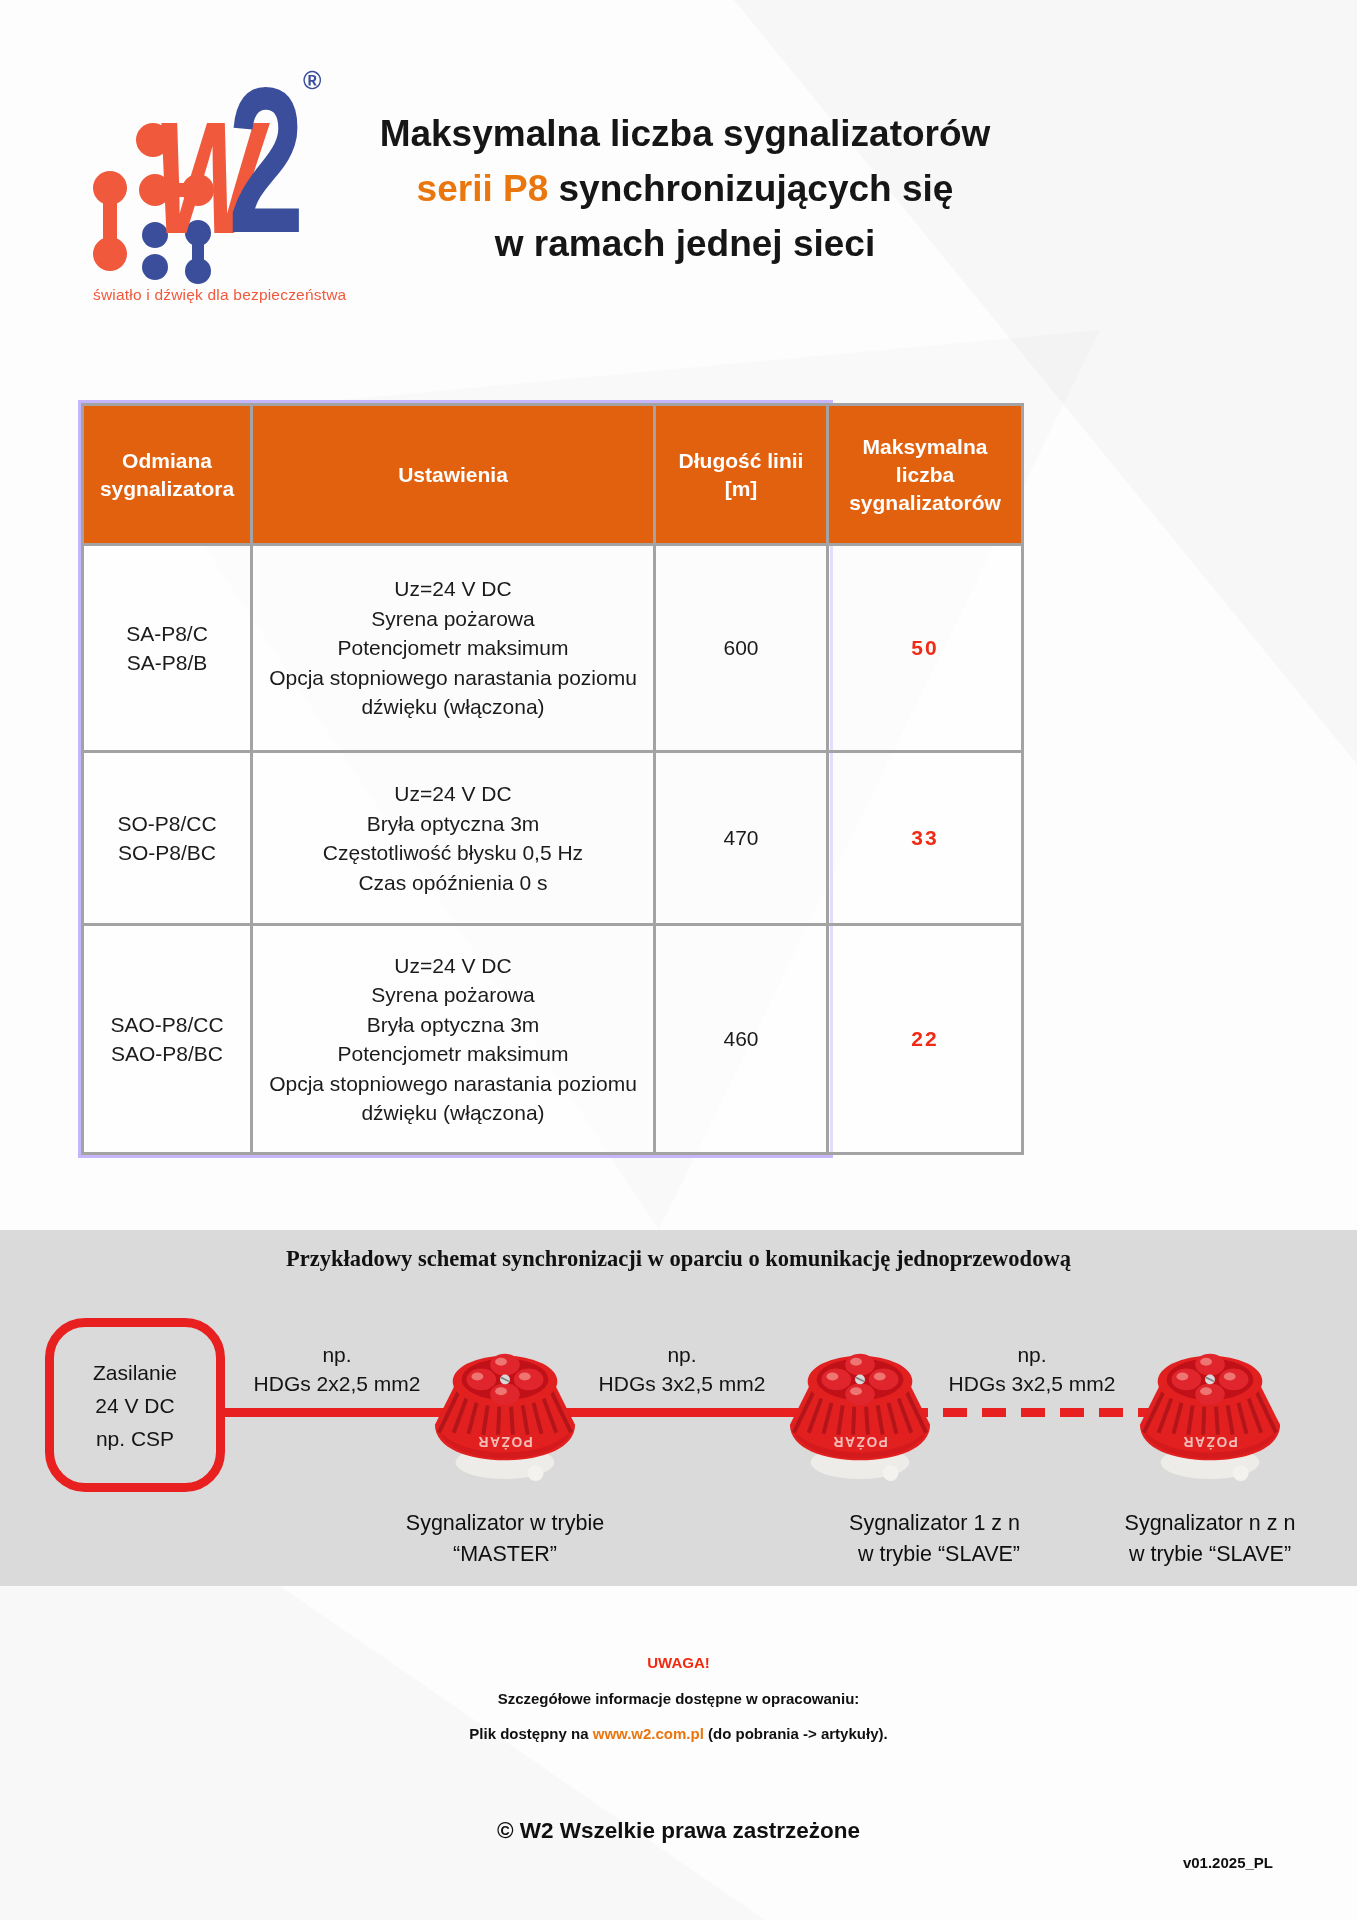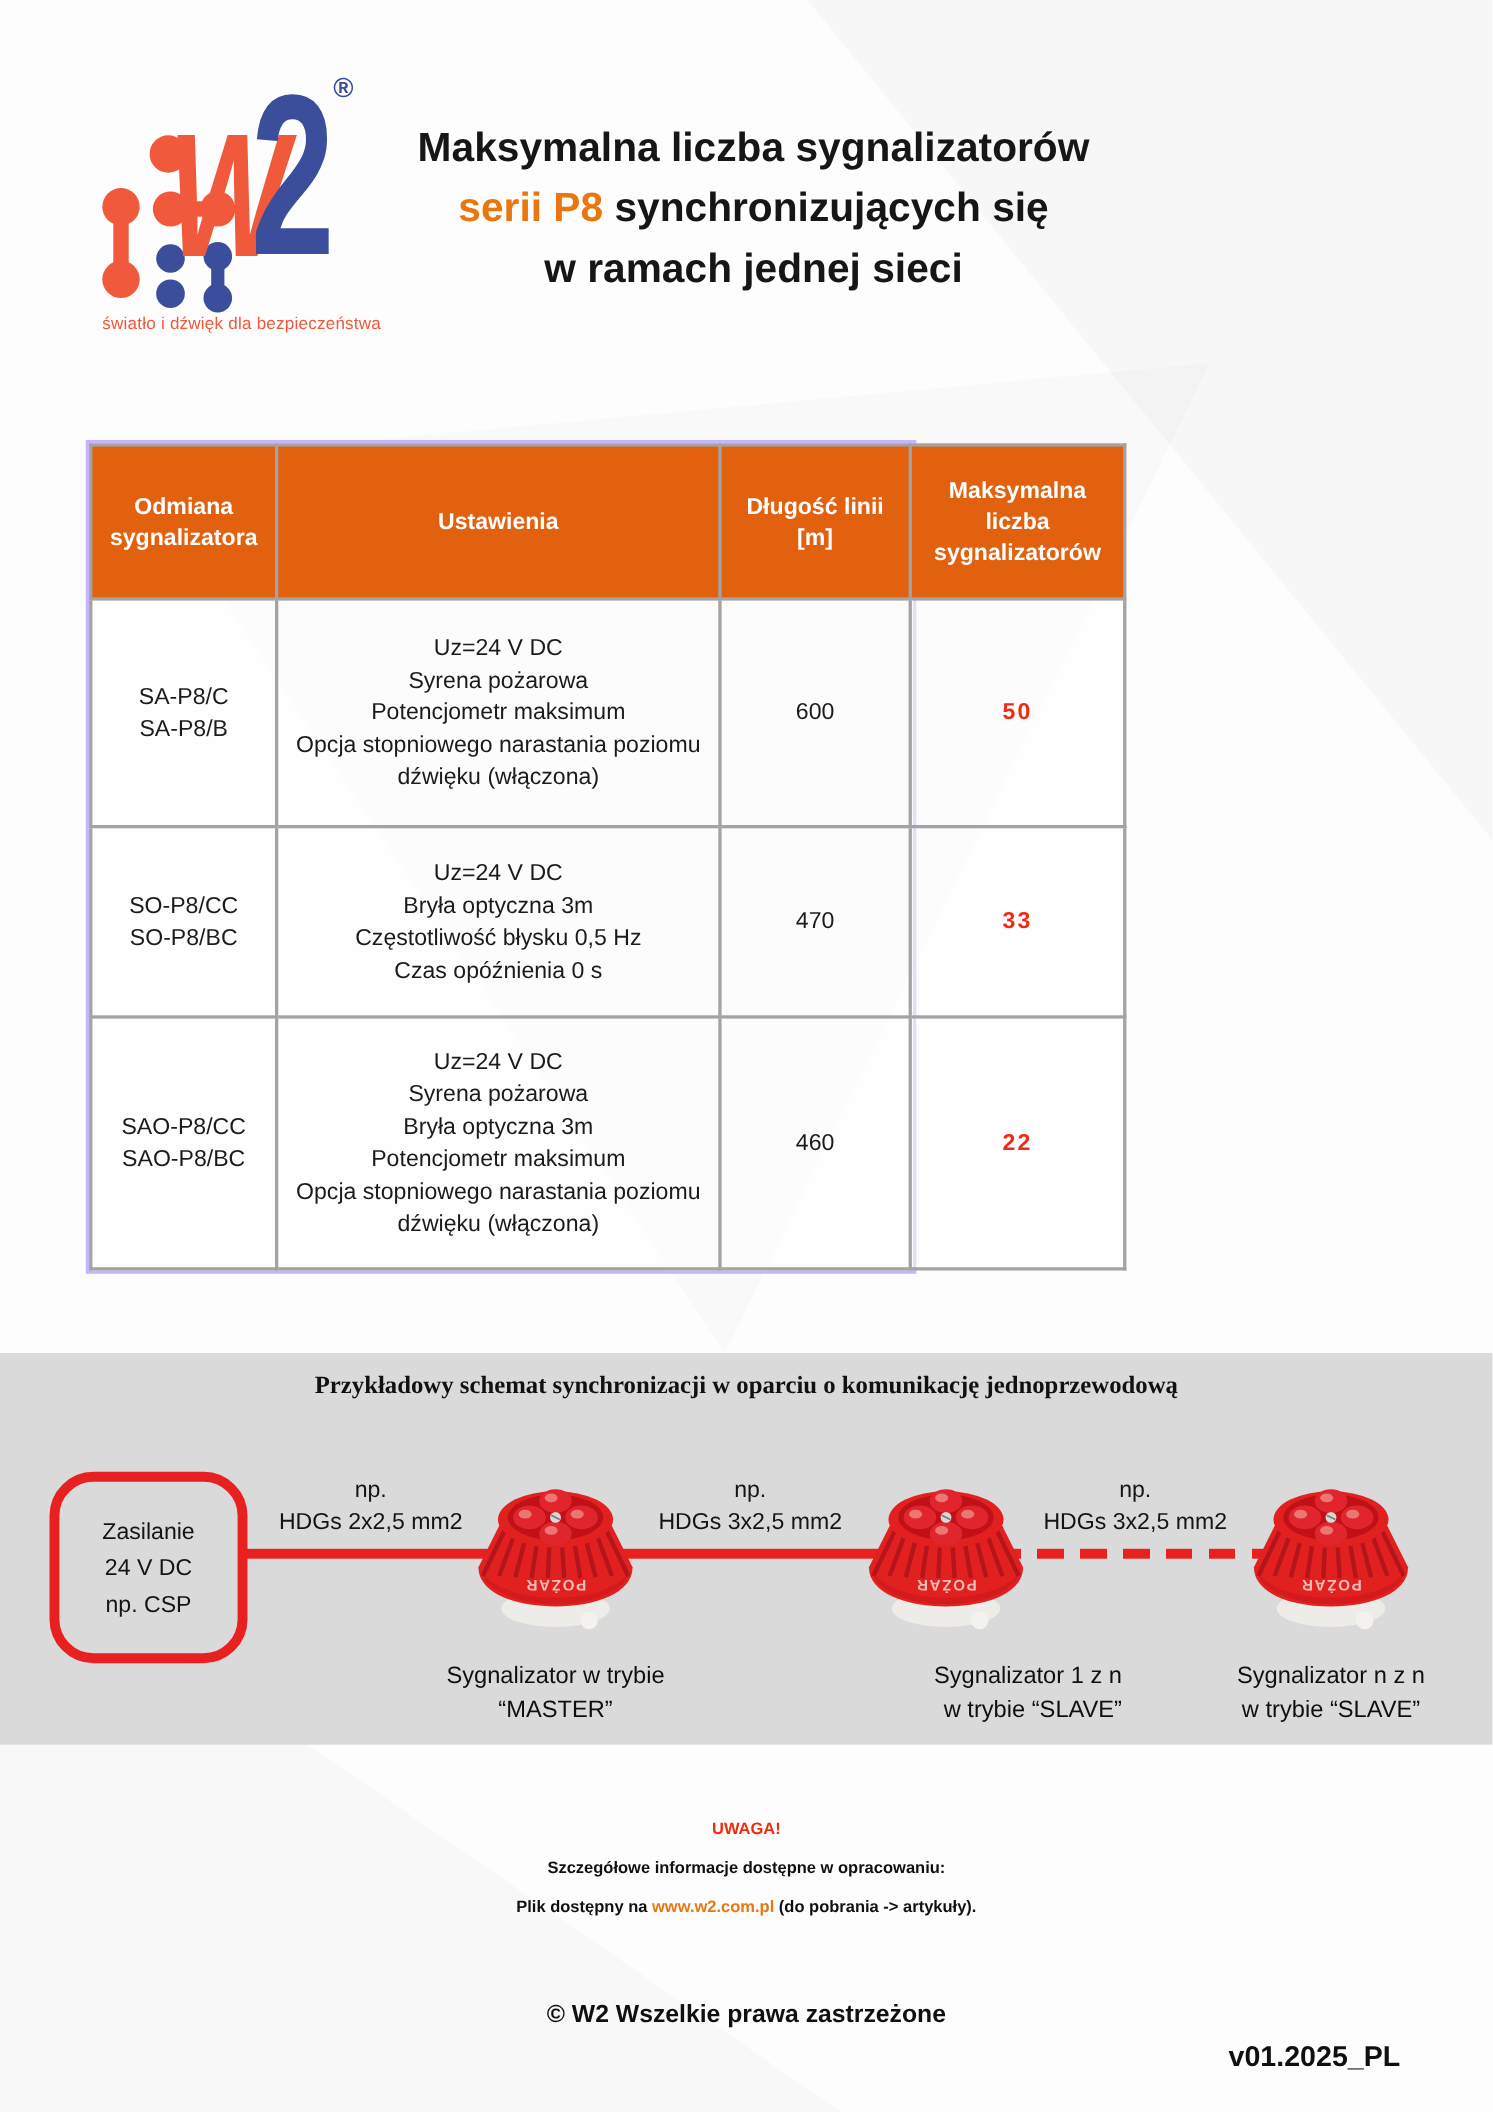--- a/index.html
+++ b/index.html
@@ -48,21 +48,21 @@
   .col-length{width:173px;}
   .col-max{width:195px;}
   .row-1 td{height:207px;}
   .row-2 td{height:173px;}
   .row-3 td{height:229px;}
   td.max-count{color:var(--value-red);font-weight:bold;letter-spacing:2px;}
 
   
   .band{position:absolute;left:0;top:1230px;width:1357px;height:356px;background:var(--band-gray);}
   .band-heading{position:absolute;left:0;top:16px;width:100%;text-align:center;font-size:22.5px;font-weight:bold;color:#111;font-family:Liberation Serif, serif;}
-  .power-box{position:absolute;left:45px;top:108px;width:180px;height:174px;border:9px solid var(--alarm-red);border-radius:40px;display:flex;flex-direction:column;justify-content:center;text-align:center;font-size:21px;line-height:33px;white-space:pre-line;color:#141414;}
+  .power-box{position:absolute;left:45px;top:88px;width:180px;height:174px;border:9px solid var(--alarm-red);border-radius:40px;display:flex;flex-direction:column;justify-content:center;text-align:center;font-size:21px;line-height:33px;white-space:pre-line;color:#141414;}
   .wire{position:absolute;height:9px;top:178px;}
   .wire-solid{left:222px;width:643px;background:var(--alarm-red);}
   .wire-dashed{left:865px;width:352px;background:repeating-linear-gradient(90deg,var(--alarm-red) 0 24px,rgba(0,0,0,0) 24px 39px);}
   .wlabel{position:absolute;top:110px;width:230px;text-align:center;font-size:21px;line-height:29px;white-space:pre-line;color:#141414;}
   .wlabel-1{left:222px;}
   .wlabel-2{left:567px;}
   .wlabel-3{left:917px;}
   .device{position:absolute;top:108px;width:172px;height:148px;}
   .device-1{left:419px;}
   .device-2{left:774px;}
@@ -71,21 +71,21 @@
   .dlabel{position:absolute;top:278px;width:280px;text-align:center;font-size:21.5px;font-weight:normal;line-height:31px;white-space:pre-line;color:#0f0f0f;}
   .dlabel-1{left:365px;}
   .dlabel-2{left:740px;text-align:right;}
   .dlabel-3{left:1070px;}
 
   
   .notice{position:absolute;left:0;top:1645px;width:100%;text-align:center;font-size:15px;font-weight:bold;line-height:35px;color:#101010;}
   .uwaga{color:#f3290f;margin-bottom:1px;}
   .notice a{color:var(--link-orange);text-decoration:none;}
   .copyright{position:absolute;left:0;top:1818px;width:100%;text-align:center;font-size:22.5px;font-weight:bold;color:#101010;}
-  .version{position:absolute;right:84px;top:1854px;font-size:26px;font-weight:bold;color:#101010;}
+  .version{position:absolute;right:84px;top:1854px;font-size:15px;font-weight:bold;color:#101010;}
 </style>
 </head>
 <body>
 
 <div class="page">
 
   <div class="wm wm-a"></div>
   <div class="wm wm-b"></div>
   <div class="wm wm-c"></div>
 

